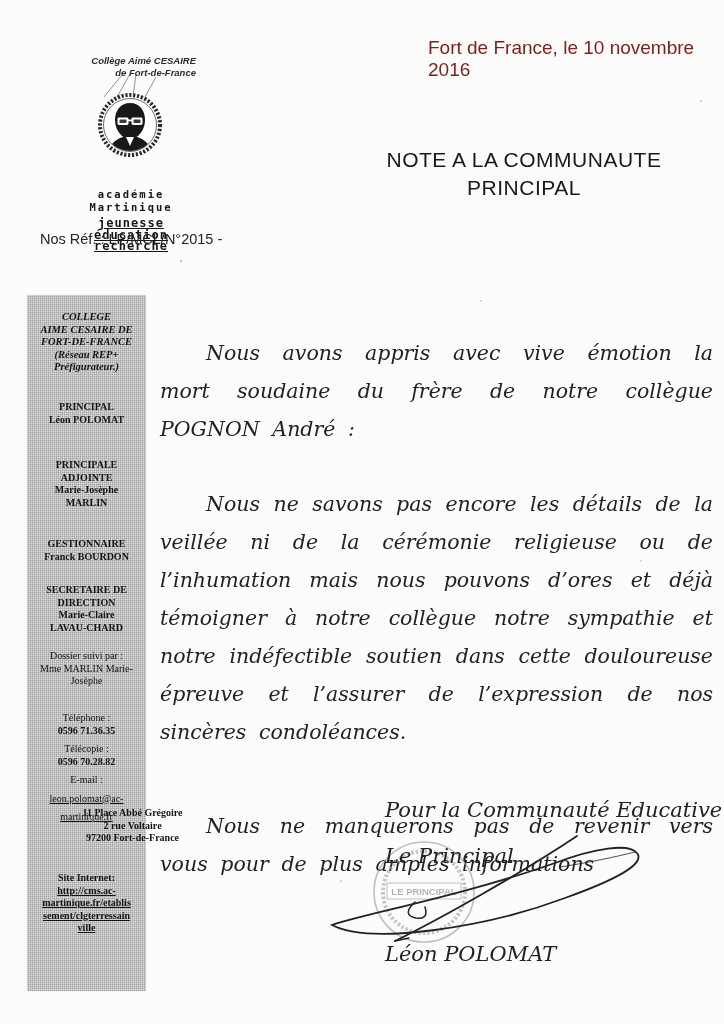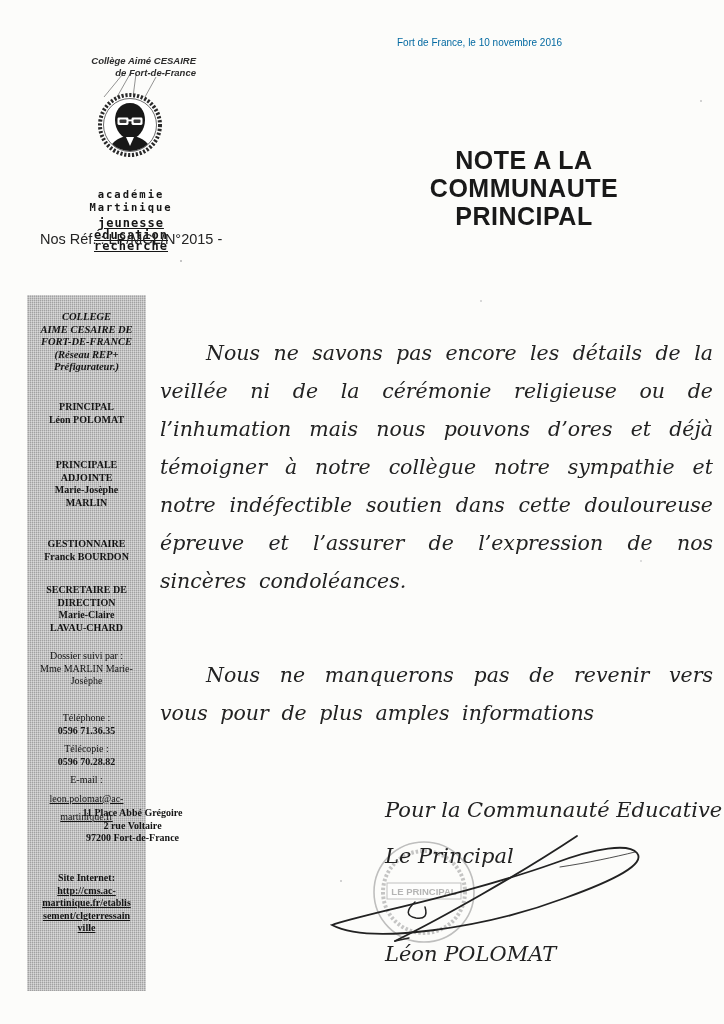--- a/index.html
+++ b/index.html
@@ -17,24 +17,24 @@
   .logo-rays{position:absolute;left:100px;top:72px;width:66px;height:26px;}
   .emblem{position:absolute;left:97px;top:92px;width:66px;height:66px;}
   .logo-academy{
     position:absolute;left:64px;top:188px;width:134px;text-align:center;
     font-family:"DejaVu Sans Mono",monospace;font-weight:bold;color:#161616;
   }
   .logo-academy .big{font-size:10.5px;line-height:12.5px;letter-spacing:2px;}
   .logo-academy .small{font-size:12px;line-height:11.5px;letter-spacing:1px;text-decoration:underline;}
   .logo-academy .gap{height:5px;}
   
-  .date-line{position:absolute;left:397px;top:37px;font-size:10px;color:#0369a1;}
+  .date-line{position:absolute;left:428px;top:37px;font-size:19px;color:#7f1d1d;}
   .doc-title{
     position:absolute;left:366px;top:146px;width:316px;text-align:center;
-    font-weight:bold;font-size:25px;line-height:28px;letter-spacing:.5px;color:#191919;
+    font-weight:normal;font-size:21px;line-height:28px;letter-spacing:.5px;color:#191919;
   }
   .ref-line{position:absolute;left:40px;top:231px;font-size:14.5px;color:#242424;}
   
   .sidebar{
     position:absolute;left:27px;top:295px;width:119px;height:696px;
     background-color:#c0c0c0;
     background-image:
       repeating-linear-gradient(90deg,rgba(255,255,255,.38) 0 1px,rgba(0,0,0,0) 1px 2px),
       repeating-linear-gradient(0deg,rgba(90,90,90,.30) 0 1px,rgba(0,0,0,0) 1px 2px);
     font-family:"Liberation Serif",serif;color:#141414;
@@ -193,20 +193,21 @@
     <div class="sb sb-web">
       <div>Site Internet:</div>
       <div class="ul">http://cms.ac-</div>
       <div class="ul">martinique.fr/etablis</div>
       <div class="ul">sement/clgterressain</div>
       <div class="ul">ville</div>
     </div>
   </aside>
 
   <main class="letter-body">
+    <p class="p1">Nous avons appris avec vive émotion  la mort soudaine du frère de notre collègue POGNON André :</p>
     <p class="p2">Nous ne savons pas encore les détails de la veillée ni de la cérémonie religieuse ou de l’inhumation mais nous pouvons d’ores et déjà témoigner à notre collègue notre sympathie et notre indéfectible soutien dans cette douloureuse épreuve et l’assurer de l’expression de nos sincères condoléances.</p>
     <p class="p3">Nous ne manquerons pas de revenir vers vous pour de plus amples informations</p>
   </main>
 
   <svg class="signature-art" viewBox="0 0 340 140">
 
     <g opacity="0.65">
       <circle cx="109" cy="70" r="50" fill="none" stroke="#9e9e9e" stroke-width="1.6"></circle>
       <circle cx="109" cy="70" r="41" fill="none" stroke="#a8a8a8" stroke-width="4" stroke-dasharray="2.5 2"></circle>
       <rect x="72" y="61" width="74" height="16" fill="#fff" fill-opacity="0.4" stroke="#a0a0a0" stroke-width="1"></rect>

